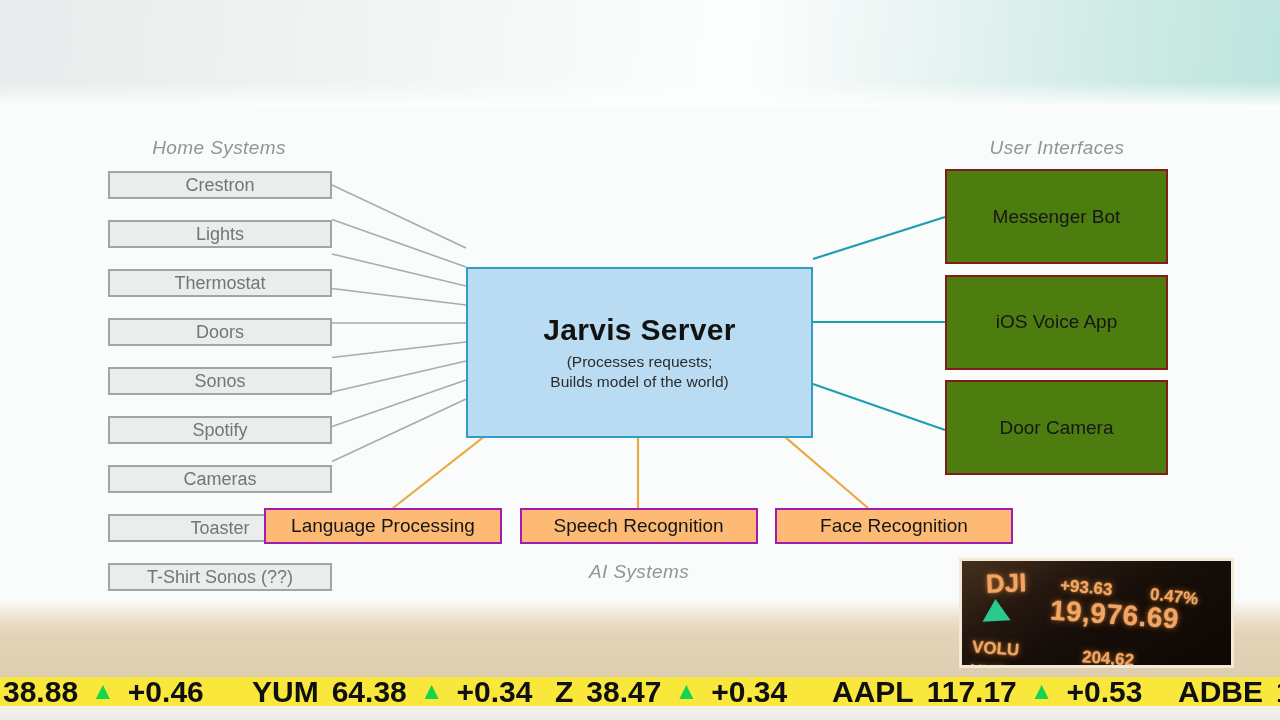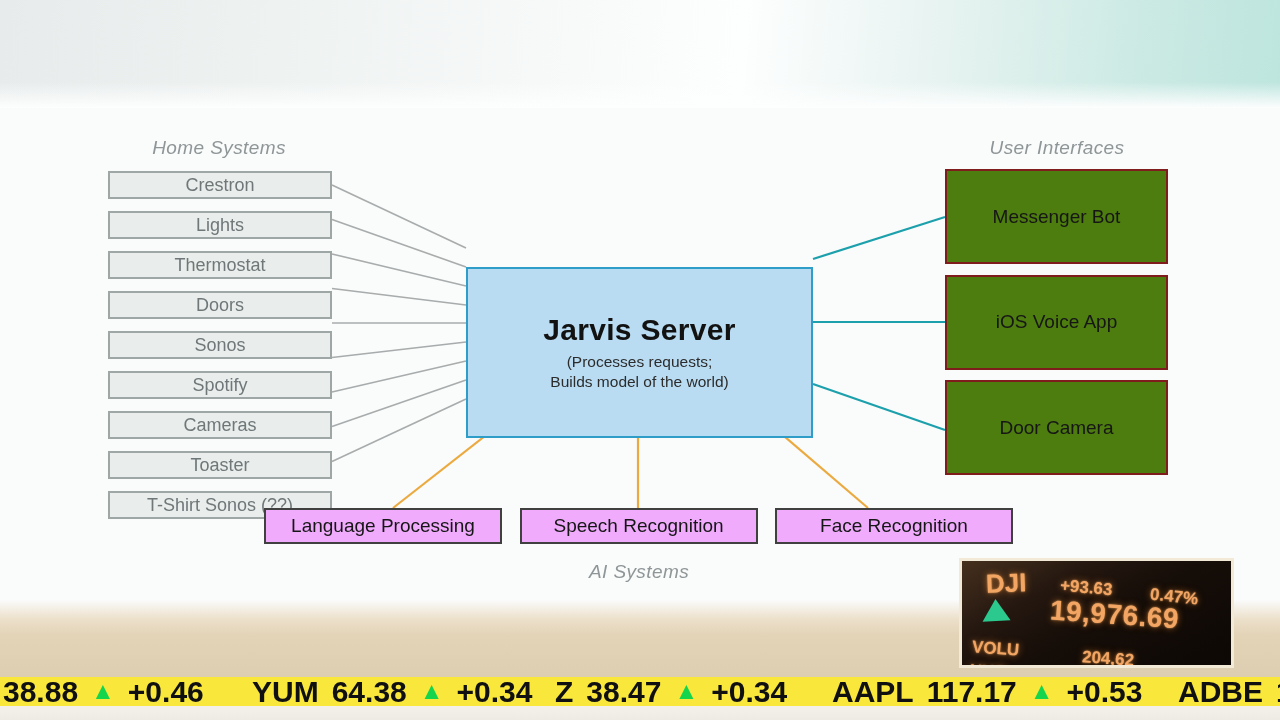--- a/index.html
+++ b/index.html
@@ -14,37 +14,37 @@
 
   
   .slide{position:absolute;left:0;top:108px;width:1280px;height:500px;background:#fafbfb;}
 
   .svg-layer{position:absolute;left:0;top:0;width:1280px;height:720px;pointer-events:none;}
 
   .group-title{position:absolute;font-style:italic;font-size:19px;color:#8f9697;
     letter-spacing:.4px;text-align:center;transform:translateX(-50%);white-space:nowrap;}
 
   .home-col{position:absolute;left:108px;top:171px;width:224px;display:flex;
-    flex-direction:column;row-gap:12px;}
+    flex-direction:column;row-gap:21px;}
   .home-box{box-sizing:border-box;height:28px;background:#e9edeb;border:2px solid #9fa6a6;
     display:flex;align-items:center;justify-content:center;font-size:18px;color:#6f7779;}
 
   .server-box{position:absolute;left:466px;top:236px;width:347px;height:171px;box-sizing:border-box;
     background:#b9dcf2;border:2.5px solid #2e9ec9;display:flex;flex-direction:column;
     align-items:center;justify-content:center;text-align:center;margin-top:31px;}
   .server-title{font-size:30px;font-weight:bold;color:#121212;letter-spacing:.3px;}
   .server-sub{font-size:15.5px;color:#2c2c2c;margin-top:5px;line-height:1.3;}
 
   .ui-col{position:absolute;left:945px;top:169px;width:223px;display:flex;
     flex-direction:column;row-gap:10.5px;}
   .ui-box{box-sizing:border-box;height:95px;background:#4d7c0f;border:2px solid #7f1d1d;
     display:flex;align-items:center;justify-content:center;font-size:19px;color:#161616;}
 
   .ai-row{position:absolute;left:264px;top:508px;display:flex;column-gap:17.5px;}
-  .ai-box{box-sizing:border-box;width:238px;height:36px;background:#f0abfc;border:2px solid #404040;
+  .ai-box{box-sizing:border-box;width:238px;height:36px;background:#fdba74;border:2px solid #a21caf;
     display:flex;align-items:center;justify-content:center;font-size:19px;color:#161616;}
 
   
   .beige-band{position:absolute;left:0;top:600px;width:1280px;height:77px;
     background:linear-gradient(#fafbfb 0%,#ecdfc9 26%,#e3d4b8 45%,#ddceb1 100%);}
 
   
   .stock-inset{position:absolute;left:959px;top:558px;width:275px;height:110px;box-sizing:border-box;
     border:3px solid #f2e9d6;overflow:hidden;
     background:linear-gradient(150deg,#46301e 0%,#241710 30%,#150d08 55%,#0d0805 100%);}

